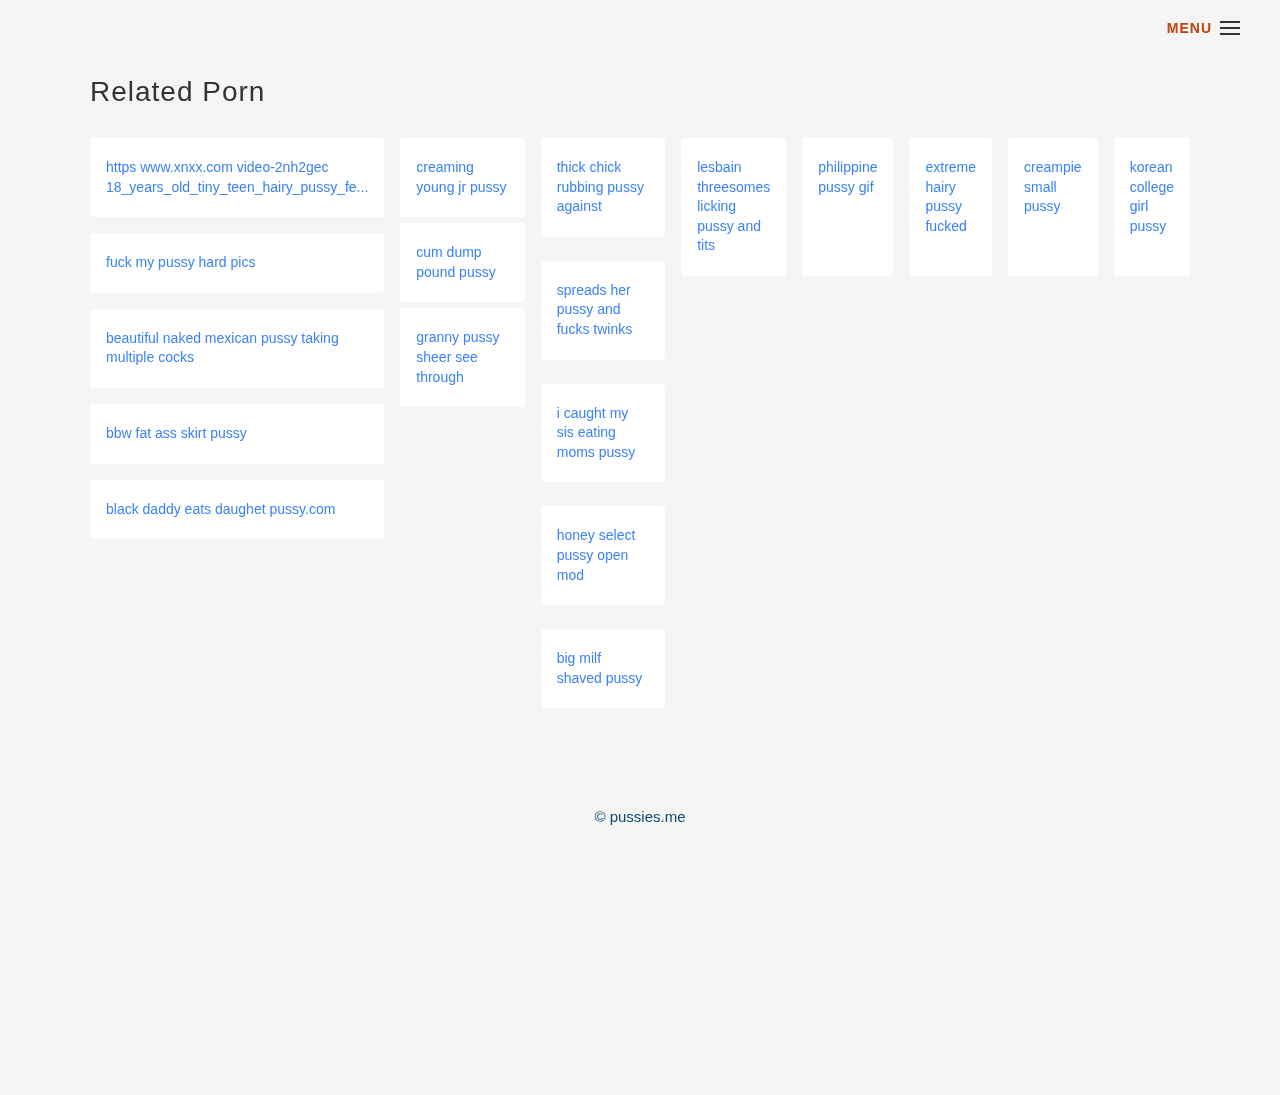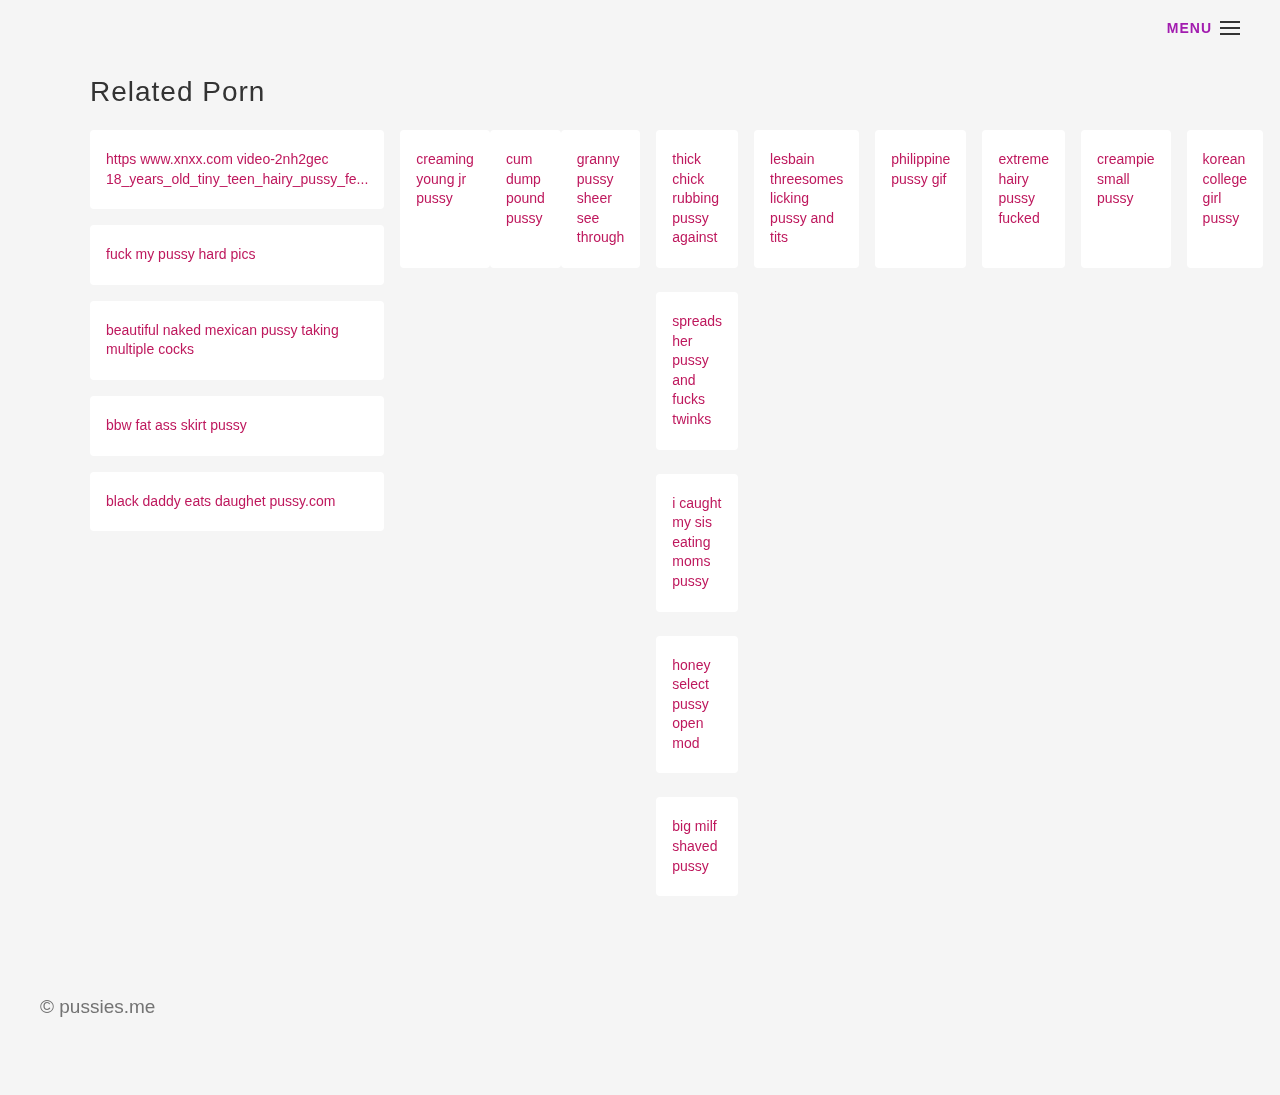--- a/index.html
+++ b/index.html
@@ -24,21 +24,21 @@
     }
 
     .menu-btn {
       display: flex;
       align-items: center;
       gap: 8px;
       cursor: pointer;
       font-size: 14px;
       font-weight: bold;
       letter-spacing: 1px;
-      color: #a21caf;
+      color: #c2410c;
       background: none;
       border: none;
     }
 
     .menu-icon {
       display: flex;
       flex-direction: column;
       gap: 4px;
     }
 
@@ -51,21 +51,21 @@
 
     .page-content {
       max-width: 1180px;
       margin: 0 auto;
       padding: 20px 40px 60px 40px;
     }
 
     h1.section-title {
       font-size: 28px;
       font-weight: normal;
-      margin-bottom: 22px;
+      margin-bottom: 30px;
       color: #333;
       letter-spacing: 1px;
     }
 
     .grid-layout {
       display: grid;
       grid-template-columns: 1fr 1fr 1fr 1fr;
       gap: 16px;
       align-items: start;
     }
@@ -73,56 +73,56 @@
     .card {
       background-color: #fff;
       border-radius: 4px;
       padding: 20px 16px;
       cursor: pointer;
       transition: box-shadow 0.2s;
     }
 
     .card a {
       text-decoration: none;
-      color: #be185d;
+      color: #3b82f6;
       font-size: 14px;
       line-height: 1.4;
       display: block;
     }
 
     .col1 {
       display: flex;
       flex-direction: column;
       gap: 16px;
     }
 
     .col2 {
       display: flex;
-      flex-direction: row;
-      gap: 0;
+      flex-direction: column;
+      gap: 6px;
     }
 
     .col3 {
       display: flex;
       flex-direction: column;
       gap: 24px;
       justify-content: flex-end;
     }
 
     .col4 {
       display: flex;
       flex-direction: row;
       gap: 16px;
     }
 
     footer {
-      text-align: left;
+      text-align: center;
       padding: 40px;
-      color: #737373;
-      font-size: 19px;
+      color: #0c4a6e;
+      font-size: 15px;
     }
   </style>
 </head>
 <body>
 
 <header>
   <button class="menu-btn">
     <span>MENU</span>
     <span class="menu-icon">
       <span></span>

